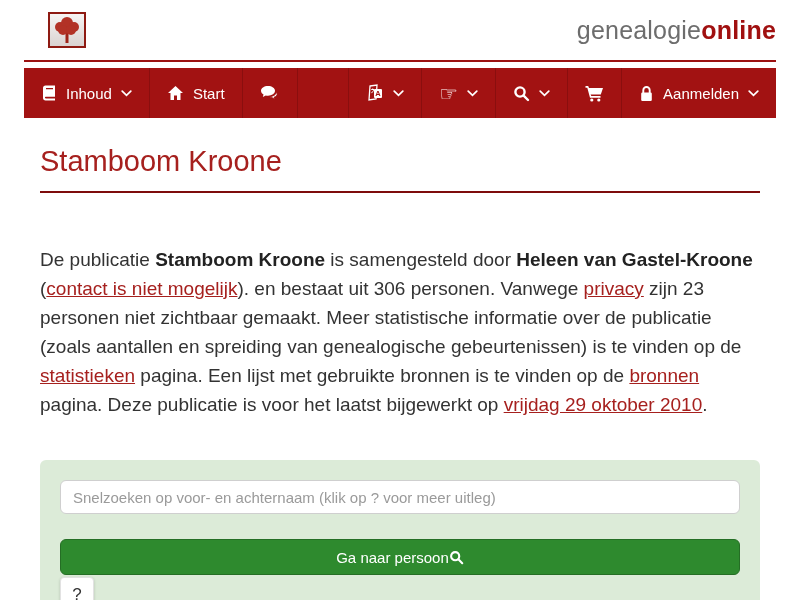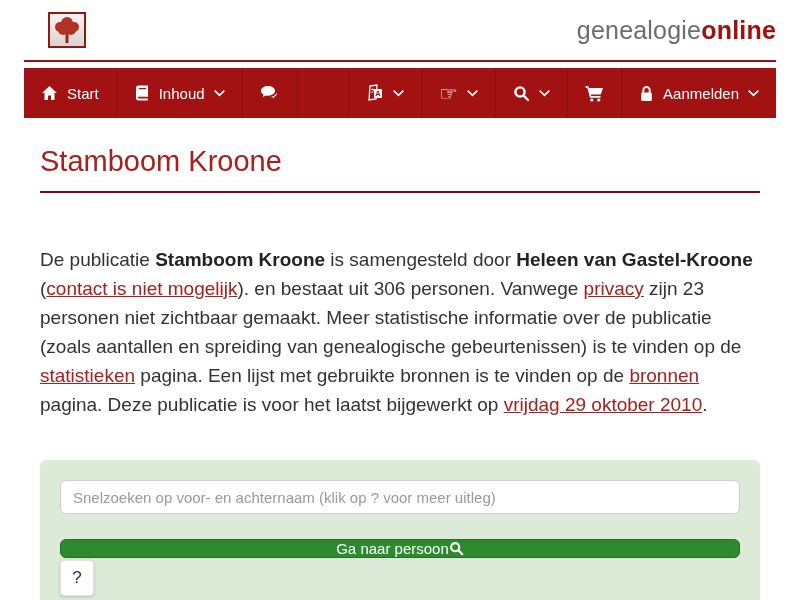--- a/index.html
+++ b/index.html
@@ -29,21 +29,21 @@
   .rule{border:none;border-top:2px solid #7e0c0c;margin:13px 0 0;}
   .intro{margin:52px 0 0;font-size:19px;line-height:1.53;color:#333;max-width:722px;}
   .intro b{color:#222;}
   .intro a{color:#a6201e;text-decoration:underline;cursor:pointer;}
 
   
   .panel{margin-top:41px;background:#dcebd8;border-radius:6px;padding:20px;}
   .quick-input{display:block;width:100%;box-sizing:border-box;height:34px;border:1px solid #cfcfcf;
     border-radius:6px;padding:0 12px;font-size:15px;color:#0c4a6e;background:#fff;outline:none;}
   .quick-input::placeholder{color:#9a9a9a;}
-  .go-btn{margin-top:25px;width:100%;height:19px;background:#2e8a2e;border:1px solid #256e25;
+  .go-btn{margin-top:25px;width:100%;height:36px;background:#2e8a2e;border:1px solid #256e25;
     border-radius:6px;color:#fff;font-size:15px;display:flex;align-items:center;justify-content:center;
     cursor:pointer;}
   .help-btn{margin-top:2px;width:34px;height:36px;background:#fff;border:1px solid #e2e2e2;
     border-radius:4px;box-shadow:0 1px 3px rgba(0,0,0,.18);font-size:17px;color:#333;cursor:pointer;
     font-family:"Liberation Sans", sans-serif;}
 </style>
 </head>
 <body>
 
 <div class="container">
@@ -67,34 +67,34 @@
           <circle cx="23" cy="18" r="5"></circle>
         </g>
       </svg>
     </span>
     <span class="brand"><span class="gray">genealogie</span><span class="red">online</span></span>
   </div>
 
   <div class="nav">
 
     <div class="nav-item">
-      <svg width="17" height="16" viewBox="0 0 16 16" fill="#fff">
-        <path d="M8 1 L15.5 8 H13 V15 H9.5 V10.5 H6.5 V15 H3 V8 H0.5 Z"></path>
-      </svg>
-      <span>Start</span>
-    </div>
-
-    <div class="nav-item">
       <svg width="16" height="16" viewBox="0 0 16 16" fill="#fff">
         <path d="M4.5 0.5 C3 0.5 2 1.5 2 3 V13 C2 14.5 3 15.5 4.5 15.5 H14 V13.4 H4.7 C4.2 13.4 3.9 13 3.9 12.6 C3.9 12.2 4.2 11.8 4.7 11.8 H14 V0.5 Z M5 3 H12 V4.3 H5 Z"></path>
       </svg>
       <span>Inhoud</span>
       <svg width="11" height="7" viewBox="0 0 11 7" fill="none" stroke="#fff" stroke-width="1.7" stroke-linecap="round">
         <path d="M1.2 1.2 L5.5 5.3 L9.8 1.2"></path>
       </svg>
+    </div>
+
+    <div class="nav-item">
+      <svg width="17" height="16" viewBox="0 0 16 16" fill="#fff">
+        <path d="M8 1 L15.5 8 H13 V15 H9.5 V10.5 H6.5 V15 H3 V8 H0.5 Z"></path>
+      </svg>
+      <span>Start</span>
     </div>
 
     <div class="nav-item">
       <svg width="20" height="17" viewBox="0 0 20 17" fill="#fff">
         <path d="M8 1 C4.1 1 1 3.1 1 5.8 C1 7.3 2 8.7 3.5 9.6 L2.8 12 L5.8 10.4 C6.5 10.6 7.2 10.7 8 10.7 C11.9 10.7 15 8.5 15 5.8 C15 3.1 11.9 1 8 1 Z"></path>
         <path d="M16.6 7.5 C17.5 8.5 17.3 10 16.2 11 C15.7 11.6 14.9 12 14 12.2 L14.5 14.2 L11.6 12.3 C10.9 12.2 10.2 12 9.6 11.7 C12.9 11.5 15.8 9.8 16.6 7.5 Z" stroke="#a21212" stroke-width="0.8"></path>
       </svg>
     </div>
 
     <div class="nav-spacer"></div>

